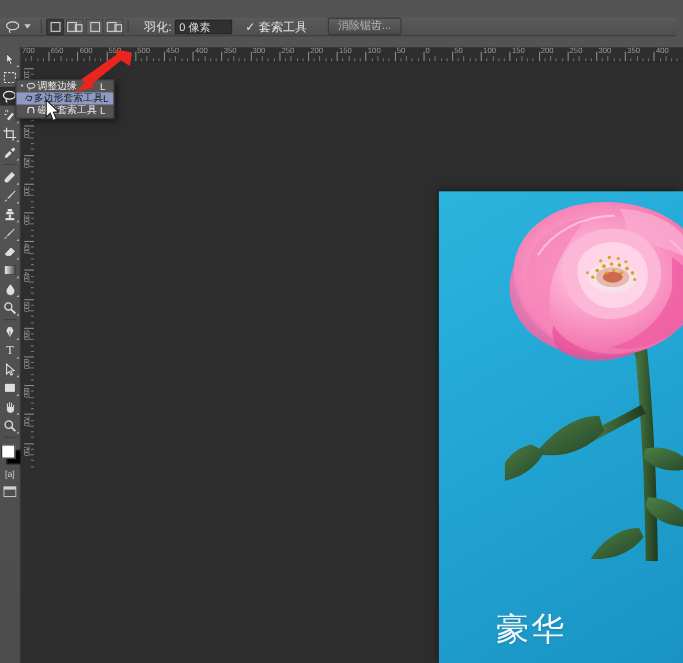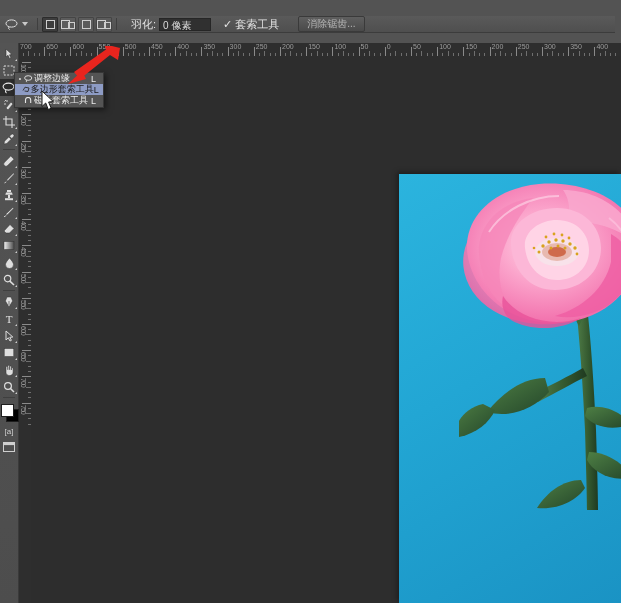--- a/index.html
+++ b/index.html
@@ -691,20 +691,21 @@
           </g>
 
           <path d="M30 52 C44 30 72 16 100 16" fill="none" stroke="#ffe2ef" stroke-width="2" opacity="0.55"></path>
           <path d="M150 38 C166 50 176 70 174 90" fill="none" stroke="#ffd5e9" stroke-width="2" opacity="0.45"></path>
         </g>
 
         <path d="M176 16 C196 8 224 18 232 42 C240 68 224 96 198 100 C180 102 166 92 162 78 C176 68 184 46 176 16 Z" fill="url(#petalG2)"></path>
         <path d="M172 108 C190 100 214 108 222 128 C200 140 178 132 168 120 Z" fill="#f07cb4" opacity="0.9"></path>
       </svg>
 
+      <div class="watermark">豪华</div>
     </div>
   </div>
 
   <div class="flyout">
     <div class="flyout-row">
       <span class="fl-dot">•</span>
       <span class="fl-ico">
         <svg width="9" height="8" viewBox="0 0 9 8">
             <ellipse cx="4.2" cy="3" rx="3.6" ry="2.3" fill="none" stroke="#e6e6e6" stroke-width=".9"></ellipse>
             <path d="M2.6 5.2 q-.8 1.5 .5 2" fill="none" stroke="#e6e6e6" stroke-width=".9"></path>

